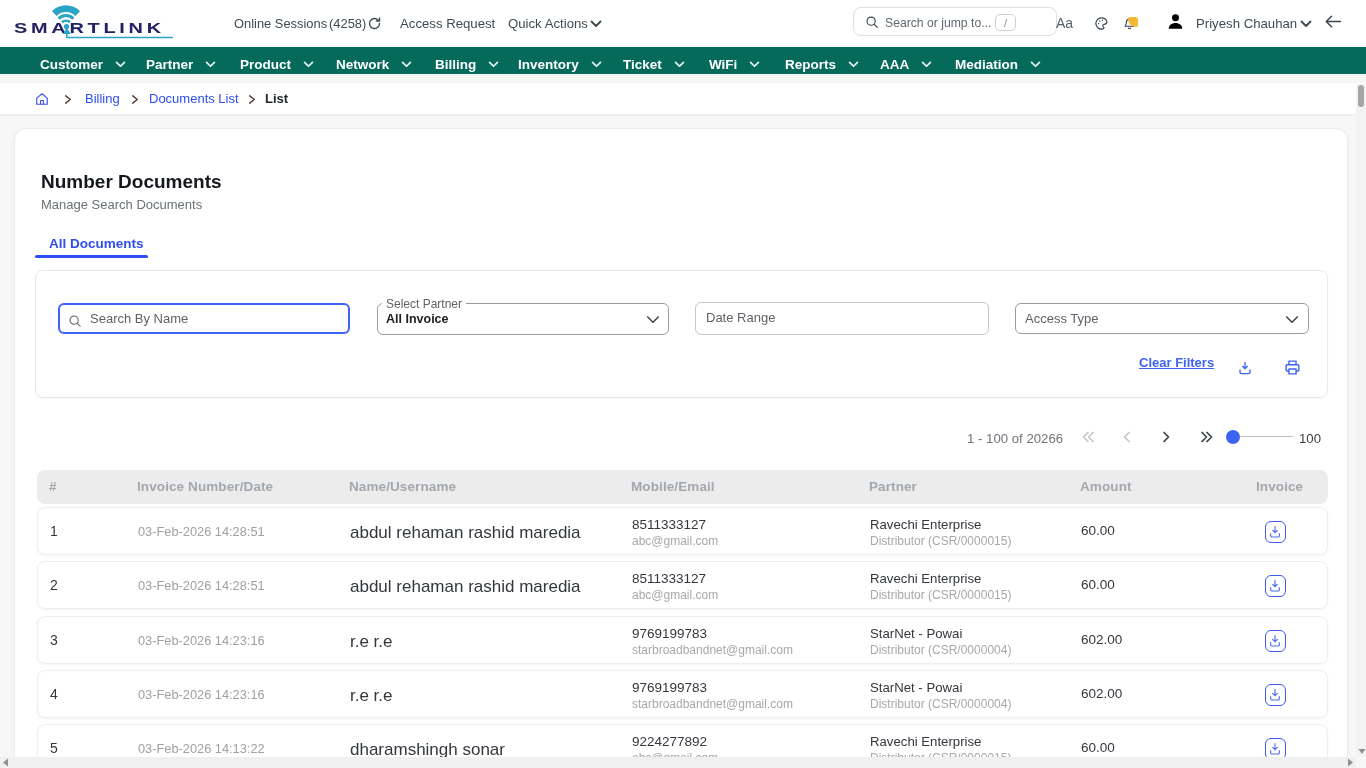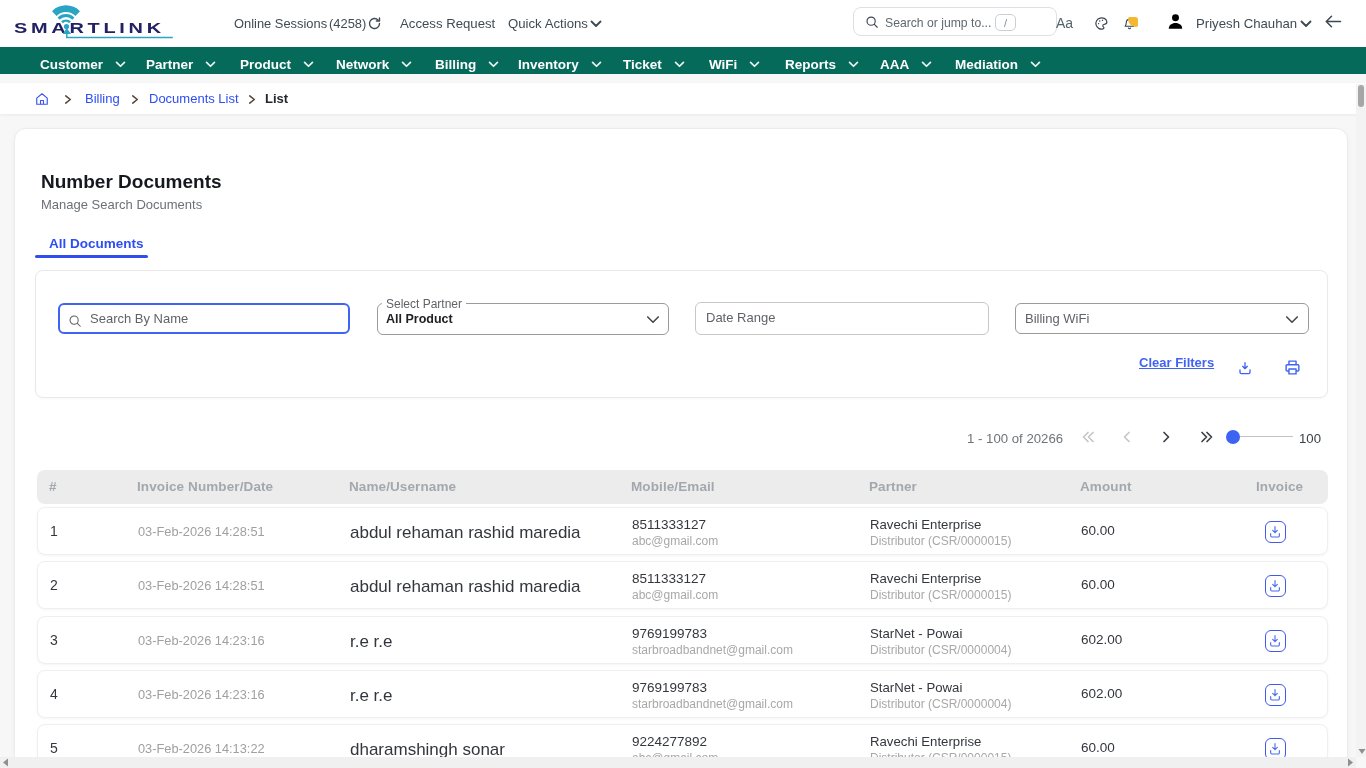--- a/index.html
+++ b/index.html
@@ -173,31 +173,31 @@
   <div id="tabline"></div>
   <div id="filters">
     <div class="finput" id="searchname">
       <svg class="abs" style="left:8px;top:9px;" width="14" height="14" viewBox="0 0 24 24">
           <circle cx="10.5" cy="10.5" r="7" stroke="#5f6368" stroke-width="1.8" fill="none"></circle>
           <path d="M16 16l5 5" stroke="#5f6368" stroke-width="1.8" stroke-linecap="round"></path>
         </svg>
       <span style="position:absolute;left:30px;top:6px;">Search By Name</span>
       </div>
     <div class="finput" id="selpartner">
-        <span style="position:absolute;left:8px;top:8px;color:#202124;font-weight:bold;font-size:12.5px;">All Product</span>
+        <span style="position:absolute;left:8px;top:8px;color:#202124;font-weight:bold;font-size:12.5px;">All Invoice</span>
       <span class="flabel" style="left:4px;top:-7px;background:#fff;padding:0 4px;font-size:12px;">Select Partner</span>
       <svg class="abs" style="left:268px;top:11px;" width="14" height="10" viewBox="0 0 16 10">
           <path d="M2 1.5l6 6 6-6" stroke="#41474d" stroke-width="1.8" fill="none" stroke-linecap="round" stroke-linejoin="round"></path>
         </svg>
       </div>
     <div class="finput" id="daterange">
         <span style="position:absolute;left:10px;top:7px;">Date Range</span>
       </div>
     <div class="finput" id="billtype">
-        <span style="position:absolute;left:9px;top:7px;">Billing WiFi</span>
+        <span style="position:absolute;left:9px;top:7px;">Access Type</span>
       <svg class="abs" style="left:269px;top:11px;" width="14" height="10" viewBox="0 0 16 10">
           <path d="M2 1.5l6 6 6-6" stroke="#41474d" stroke-width="1.8" fill="none" stroke-linecap="round" stroke-linejoin="round"></path>
         </svg>
       </div>
     <div id="clearf">Clear Filters</div>
     <svg class="abs" style="left:1201px;top:89px;" width="16" height="16" viewBox="0 0 24 24">
         <path d="M12 4v9m0 0l-3.5-3.5M12 13l3.5-3.5" stroke="#3e63f5" stroke-width="2" fill="none" stroke-linecap="round" stroke-linejoin="round"></path>
         <path d="M4.5 15v3.5a2 2 0 0 0 2 2h11a2 2 0 0 0 2-2V15" stroke="#3e63f5" stroke-width="2" fill="none" stroke-linecap="round"></path>
       </svg>
     <svg class="abs" style="left:1248px;top:88px;" width="17" height="17" viewBox="0 0 24 24">

